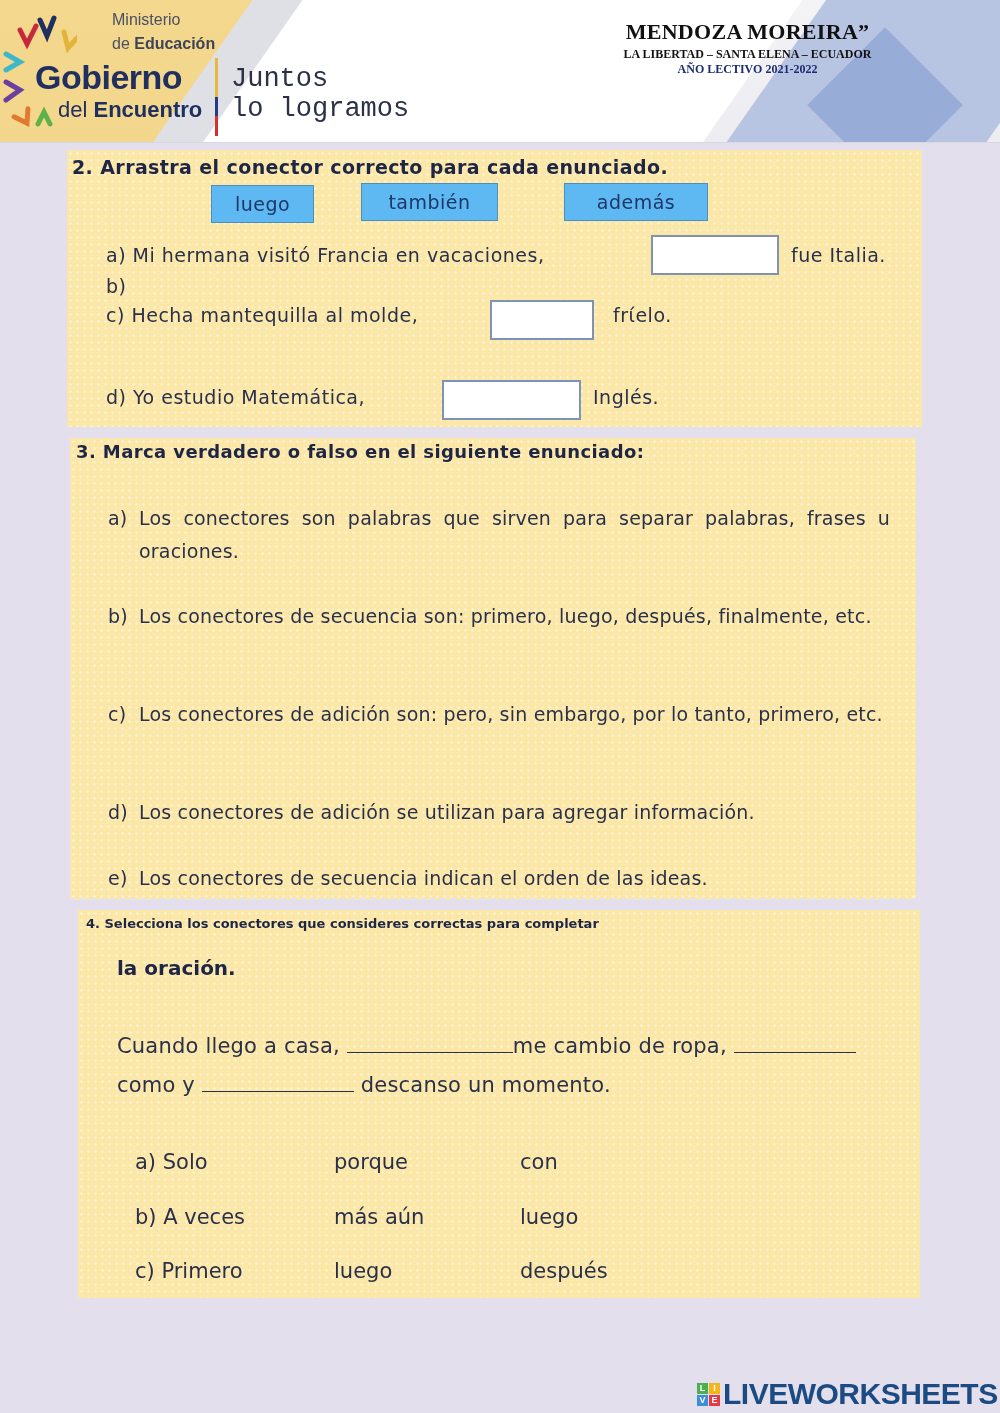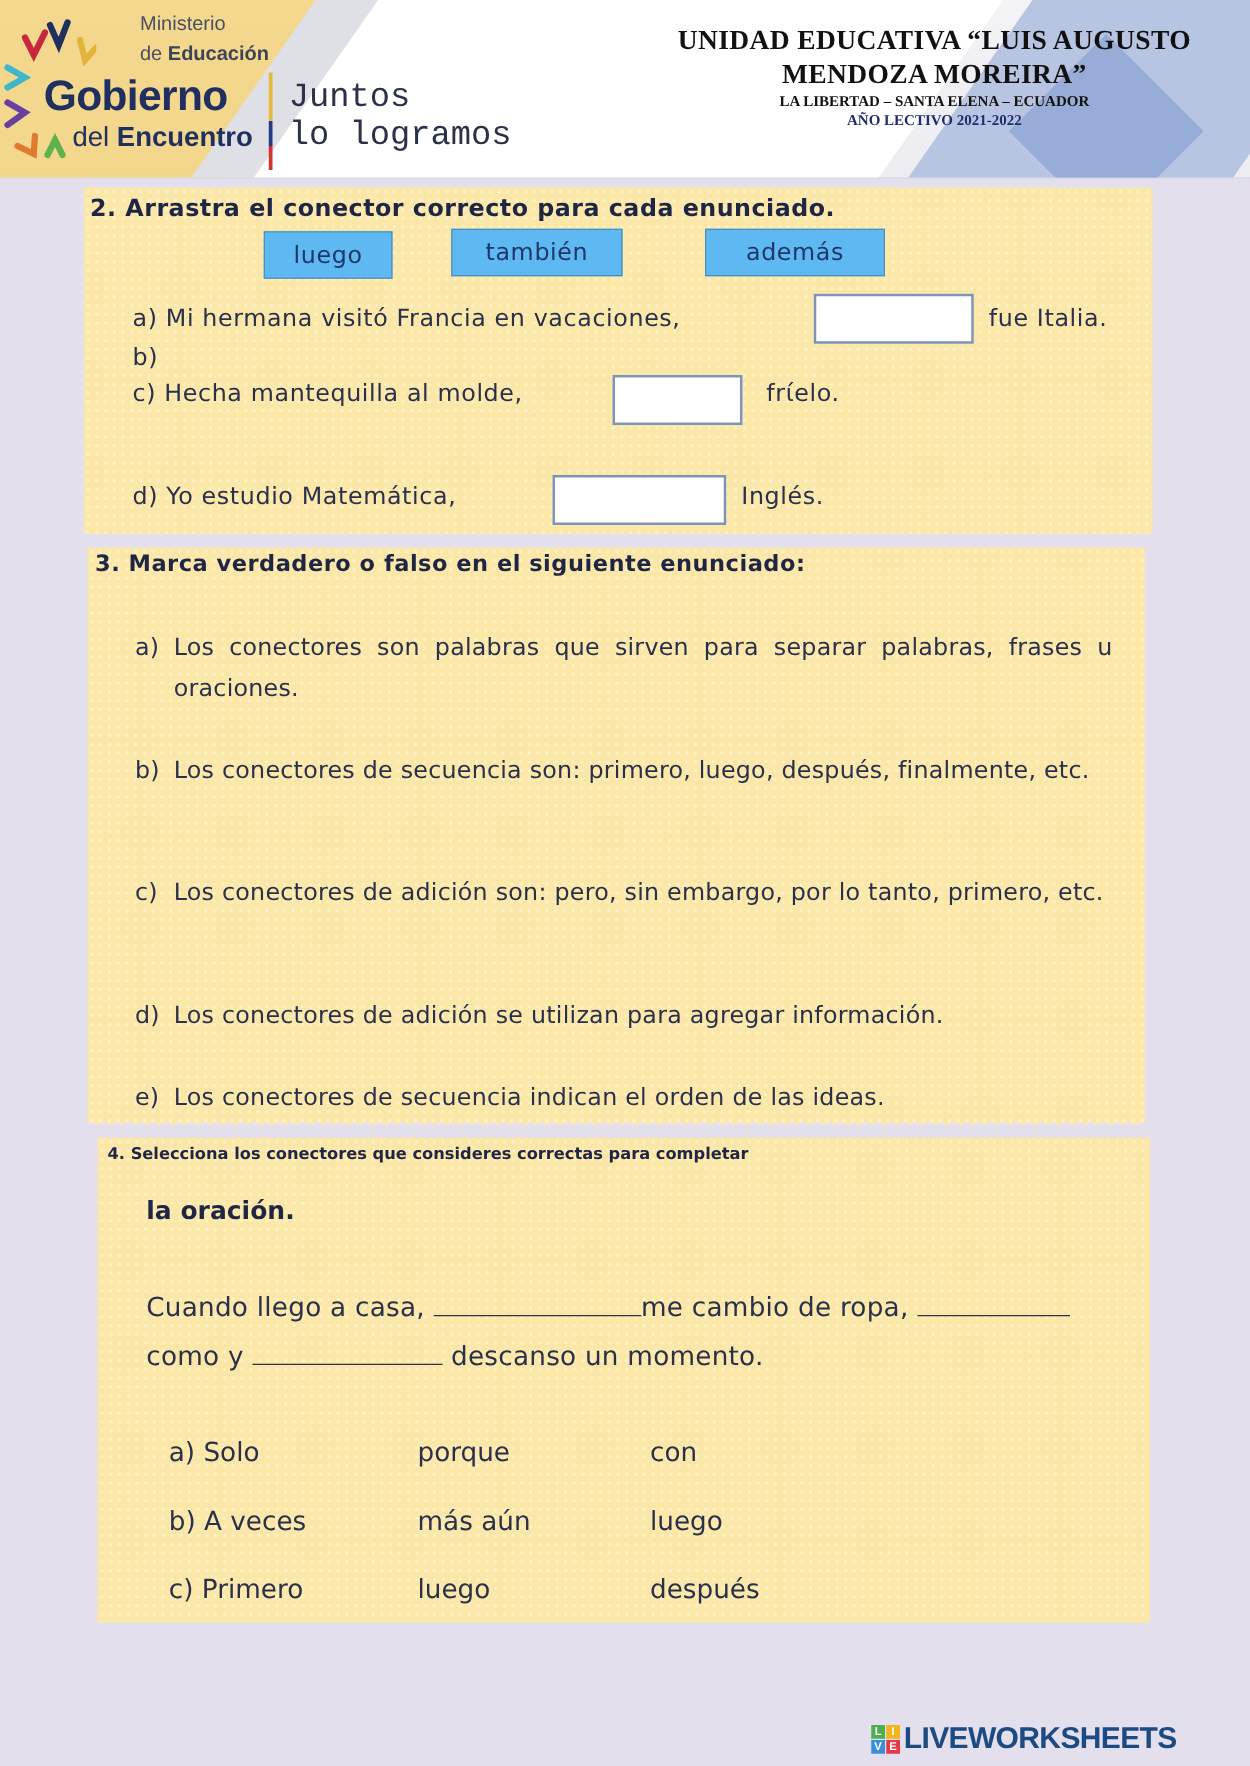--- a/index.html
+++ b/index.html
@@ -124,21 +124,21 @@
   .opt-cell { position: absolute; font-size: 21px; color: #2a2f4a; white-space: nowrap; }
   .sent { position: absolute; font-size: 21px; color: #2a2f4a; white-space: nowrap; letter-spacing: 0.2px; }
   .blank { display: inline-block; border-bottom: 1.5px solid #2a2f4a; height: 18px; vertical-align: baseline; }
   
   .lw {
     position: absolute; left: 697px; top: 1377px;
     display: flex; align-items: center;
   }
   .lw-grid { display: grid; grid-template-columns: 11px 11px; grid-template-rows: 11px 11px; gap: 1px; margin-right: 3px; }
   .lw-grid span { font-family: "Liberation Sans", sans-serif; font-weight: 700; font-size: 9px; color: #fff; display:flex; align-items:center; justify-content:center; }
-  .lw-text { font-family: "Liberation Sans", sans-serif; font-weight: 700; font-size: 24px; color: #1c4a82; letter-spacing: -0.5px; }
+  .lw-text { font-family: "Liberation Sans", sans-serif; font-weight: 700; font-size: 30px; color: #1c4a82; letter-spacing: -0.5px; }
 </style>
 </head>
 <body>
 
 <div class="banner">
   <div class="shape-yellow"></div>
   <div class="shape-grey"></div>
   <div class="shape-white"></div>
   <div class="shape-blue1"></div>
   <div class="shape-blue2"></div>
@@ -159,21 +159,20 @@
   </div>
   <div class="gobierno">Gobierno</div>
   <div class="encuentro"><span>del </span><b>Encuentro</b></div>
   <div class="flag-bar"></div>
   <div class="juntos">
     <div>Juntos</div>
     <div>lo logramos</div>
   </div>
 
   <div class="school">
-    <div class="name">UNIDAD EDUCATIVA “LUIS AUGUSTO</div>
     <div class="name">MENDOZA MOREIRA”</div>
     <div class="place">LA LIBERTAD – SANTA ELENA – ECUADOR</div>
     <div class="year">AÑO LECTIVO 2021-2022</div>
   </div>
 </div>
 
 <div class="section s2 comic">
   <div class="qtitle" style="left:5px; top:6px; font-size:19px;">2. Arrastra el conector correcto para cada enunciado.</div>
 
   <div class="chip" style="left:144px; top:35px; width:103px;">luego</div>

